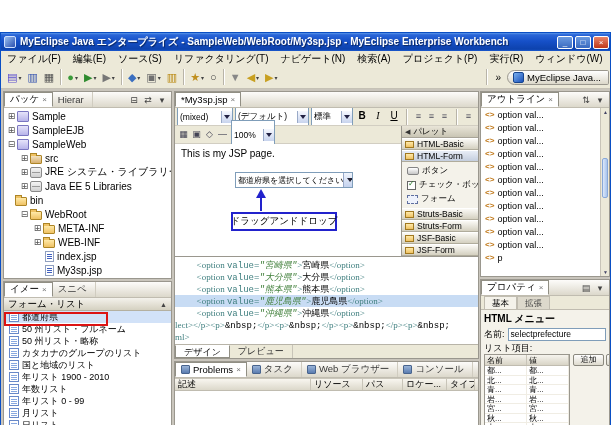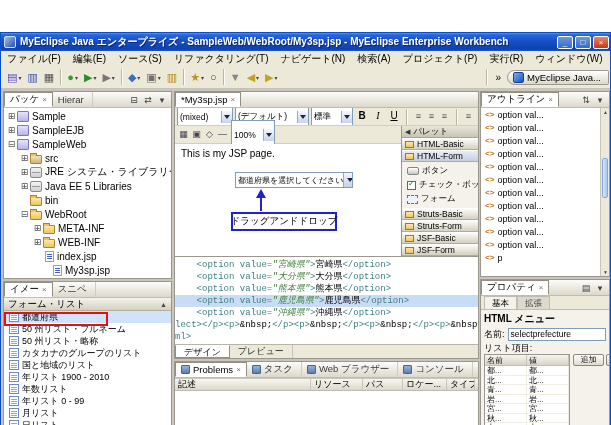--- a/index.html
+++ b/index.html
@@ -111,21 +111,21 @@
   .pic.button{width:12px;height:8px;background:linear-gradient(#ffffff,#c6c6c6);border:1px solid #848484;border-radius:2px;}
   .pic.checkbox{width:9px;height:9px;background:#fff;border:1px solid #666;}
   .pic.checkbox::after{content:"✓";position:absolute;left:0;top:-3px;font-size:8px;color:#227722;}
   .pic.form{width:11px;height:9px;border:1px dashed #6070a0;background:#eef2fc;}
 
   
   .source{position:absolute;left:0;top:164px;width:303px;height:88px;background:#fff;border-top:1px solid #9a978e;
     font-family:"Liberation Mono","DejaVu Sans Mono",monospace;font-size:9px;padding-top:2px;overflow:hidden;}
   .code-line{height:12px;line-height:12px;white-space:pre;}
   .code-line.hl{background:#c8dcf4;}
-  .seg-tag{color:#3f7f7f;} .seg-attr{color:#3f7f7f;} .seg-val{color:#42803c;font-style:italic;} .seg-txt{color:#000;}
+  .seg-tag{color:#3f7f7f;font-family:Liberation Serif, serif;} .seg-attr{color:#3f7f7f;} .seg-val{color:#42803c;font-style:italic;} .seg-txt{color:#000;}
 
   .ed-bottom{position:absolute;left:0;top:252px;width:303px;height:14px;background:#ece9d8;border-top:1px solid #b8b4a8;display:flex;}
   .bottom-tab{height:13px;padding:0 8px;font-size:9px;line-height:13px;border-right:1px solid #c8c4b8;color:#333;}
   .bottom-tab.active{background:#fff;border:1px solid #918f84;border-top:1px solid #fff;color:#000;}
 
   
   .prob-count{height:12px;font-size:9px;padding:1px 4px;background:#fff;}
   .grid-hdr{display:flex;height:13px;background:linear-gradient(#f8f6f0,#dcd8ca);border-top:1px solid #cac6ba;border-bottom:1px solid #c0bcb0;font-size:9px;}
   .grid-cell{border-right:1px solid #c8c4b8;padding:0 3px;display:flex;align-items:center;white-space:nowrap;overflow:hidden;flex:none;}
   .tab-ic{width:9px;height:9px;border-radius:1px;background:linear-gradient(#9ab4d8,#5a7cb0);border:1px solid #48648e;flex:none;}
@@ -327,21 +327,21 @@
             <span class="ic lib"></span>
             <span>JRE システム・ライブラリー [</span>
           </div>
 
           <div class="tree-row" style="padding-left: 15px;">
             <span class="tw">⊞</span>
             <span class="ic lib"></span>
             <span>Java EE 5 Libraries</span>
           </div>
 
-          <div class="tree-row" style="padding-left: 15px;">
+          <div class="tree-row" style="">
             <span class="tw"></span>
             <span class="ic folder"></span>
             <span>bin</span>
           </div>
 
           <div class="tree-row" style="padding-left: 15px;">
             <span class="tw">⊟</span>
             <span class="ic folder"></span>
             <span>WebRoot</span>
           </div>
@@ -357,21 +357,21 @@
             <span class="ic folder"></span>
             <span>WEB-INF</span>
           </div>
 
           <div class="tree-row" style="padding-left: 28px;">
             <span class="tw"></span>
             <span class="ic jsp"></span>
             <span>index.jsp</span>
           </div>
 
-          <div class="tree-row" style="padding-left: 36px;">
+          <div class="tree-row" style="padding-left: 28px;">
             <span class="tw"></span>
             <span class="ic jsp"></span>
             <span>My3sp.jsp</span>
           </div>
         </div>
     </div>
 
     <div class="panel" style="left:2px;top:192px;width:169px;height:153px;">
       <div class="panel-header">
         <span class="tabs">

